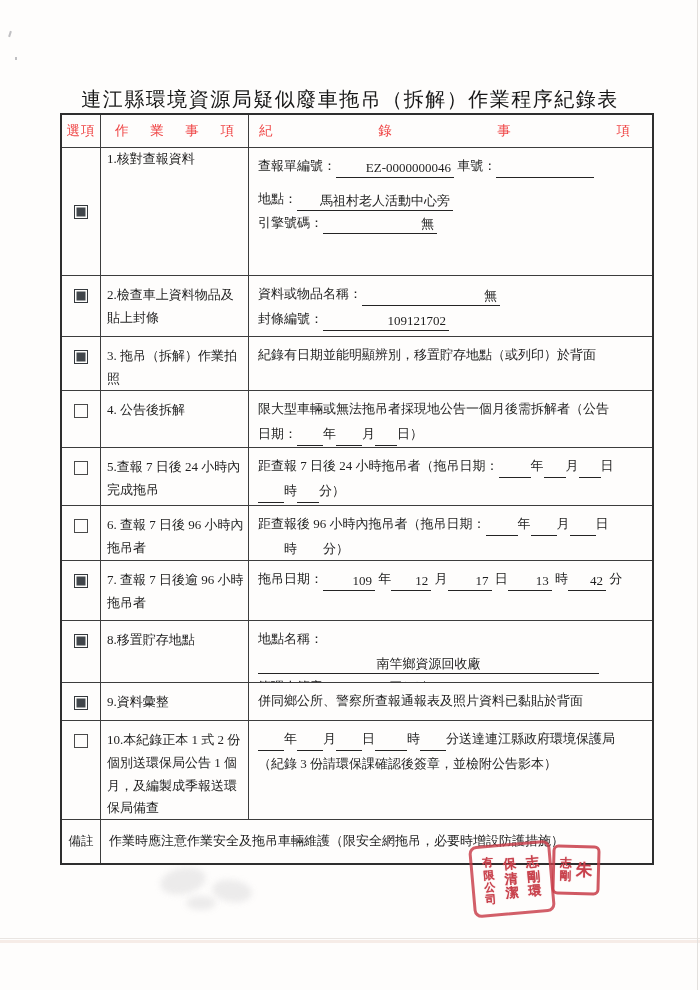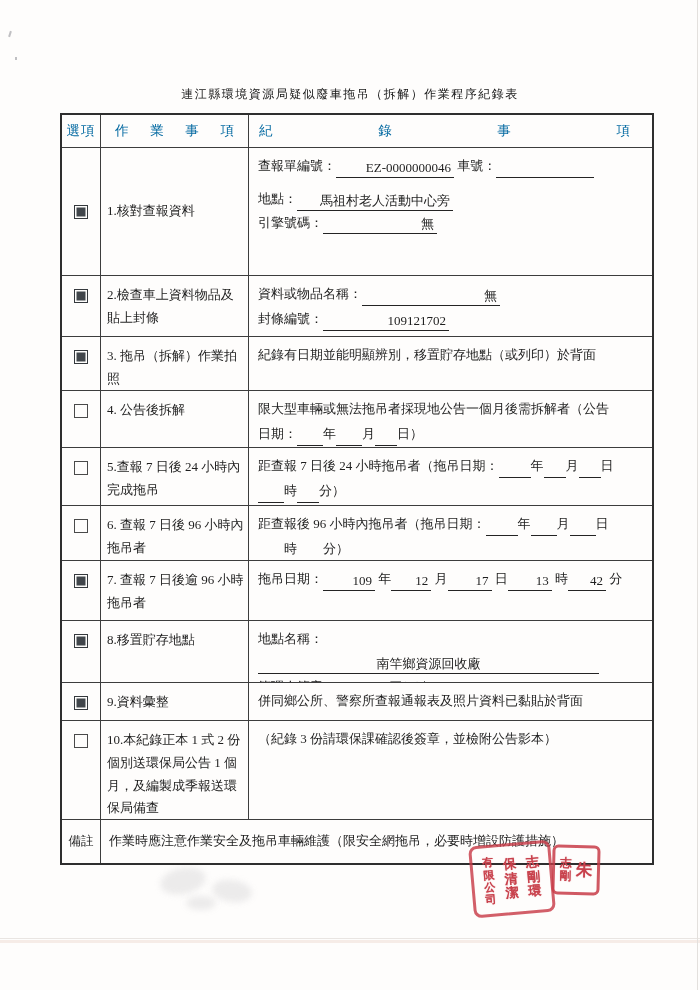--- a/index.html
+++ b/index.html
@@ -4,45 +4,45 @@
 <style>
   html,body{margin:0;padding:0;}
   body{
     width:700px;height:990px;position:relative;overflow:hidden;
     background:#fefdfc;
     font-family:"Liberation Serif","DejaVu Serif",serif;
     color:#1e1e1e;
   }
   .page-title{
     position:absolute;top:86px;left:0;width:700px;text-align:center;
-    font-size:12px;letter-spacing:1.5px;color:#171717;
+    font-size:20px;letter-spacing:1.5px;color:#171717;
   }
   
   .form-table{
     position:absolute;left:60px;top:113px;
     border:2px solid #2e2e2e;
     display:grid;
     grid-template-columns:39px 148px 403px;
     grid-template-rows:33px 128px 61px 54px 57px 58px 55px 60px 62px 38px 99px 43px;
     background:#fefdfc;
   }
   .cell{border-right:1px solid #3d3d3d;border-bottom:1px solid #3d3d3d;
     font-size:13px;line-height:1.75;box-sizing:border-box;overflow:hidden;}
   .cell.last-col{border-right:none;}
   .cell.last-row{border-bottom:none;text-align:right;}
-  .hdr{display:flex;align-items:center;font-size:13.5px;color:#0369a1;}
+  .hdr{display:flex;align-items:center;font-size:13.5px;color:#ef4444;}
   .hdr-option{justify-content:center;letter-spacing:1px;}
   .hdr-spread{justify-content:space-between;padding:0 14px;}
   .hdr-spread.rec{padding:0 22px 0 10px;}
   .opt-cell{display:flex;justify-content:center;align-items:flex-start;padding-top:13px;}
   .opt-cell.center{align-items:center;padding-top:0;}
   .checkbox{width:14px;height:14px;border:1.5px solid #4a4a4a;background:#fefdfc;box-sizing:border-box;}
   .checkbox.checked{background:#41464b;border-color:#35393d;box-shadow:inset 0 0 0 1.5px #fefdfc;}
   .task-cell{padding:8px 3px 0 6px;}
-  .task-cell.center{display:flex;align-items:center;padding-top:0;}
+  .task-cell.center{display:flex;padding-top:0;}
   .rec-cell{padding:7px 8px 0 9px;}
   .rec-line{margin:0 0 2px 0;}
   .r1 .rec-line{margin-bottom:10px;}
   .r1 .rec-line.tight{margin-bottom:1px;}
   .u{display:inline-block;border-bottom:1px solid #242424;text-align:right;
      padding:0 3px;line-height:1.3;vertical-align:bottom;}
   .u-ez{min-width:112px;}  .u-carno{min-width:92px;}
   .u-engine{min-width:108px;} .u-loc{min-width:150px;}
   .u-brand{min-width:54px;margin-top:44px;}  .u-colr{min-width:56px;}
   .u-item{min-width:132px;}  .u-seal{min-width:120px;}
@@ -197,20 +197,21 @@
     <div class="rec-line">併同鄉公所、警察所查報通報表及照片資料已黏貼於背面</div>
   </div>
 
   <div class="cell opt-cell">
     <span class="checkbox"></span>
   </div>
   <div class="cell task-cell">
     <span>10.本紀錄正本 1 式 2 份個別送環保局公告 1 個月，及編製成季報送環保局備查</span>
   </div>
   <div class="cell rec-cell last-col">
+    <div class="rec-line"><span class="u b20"></span><span>年</span><span class="u b20"></span><span>月</span><span class="u b20"></span><span>日</span><span class="u b26"></span><span>時</span><span class="u b20"></span><span>分送達連江縣政府環境保護局</span></div>
     <div class="rec-line">（紀錄 3 份請環保課確認後簽章，並檢附公告影本）</div>
   </div>
 
   <div class="cell note-label last-row">備註</div>
   <div class="cell note-text last-col last-row">
     <span>作業時應注意作業安全及拖吊車輛維護（限安全網拖吊，必要時增設防護措施）</span>
   </div>
 </div>
 
 <div class="seal seal-company">

